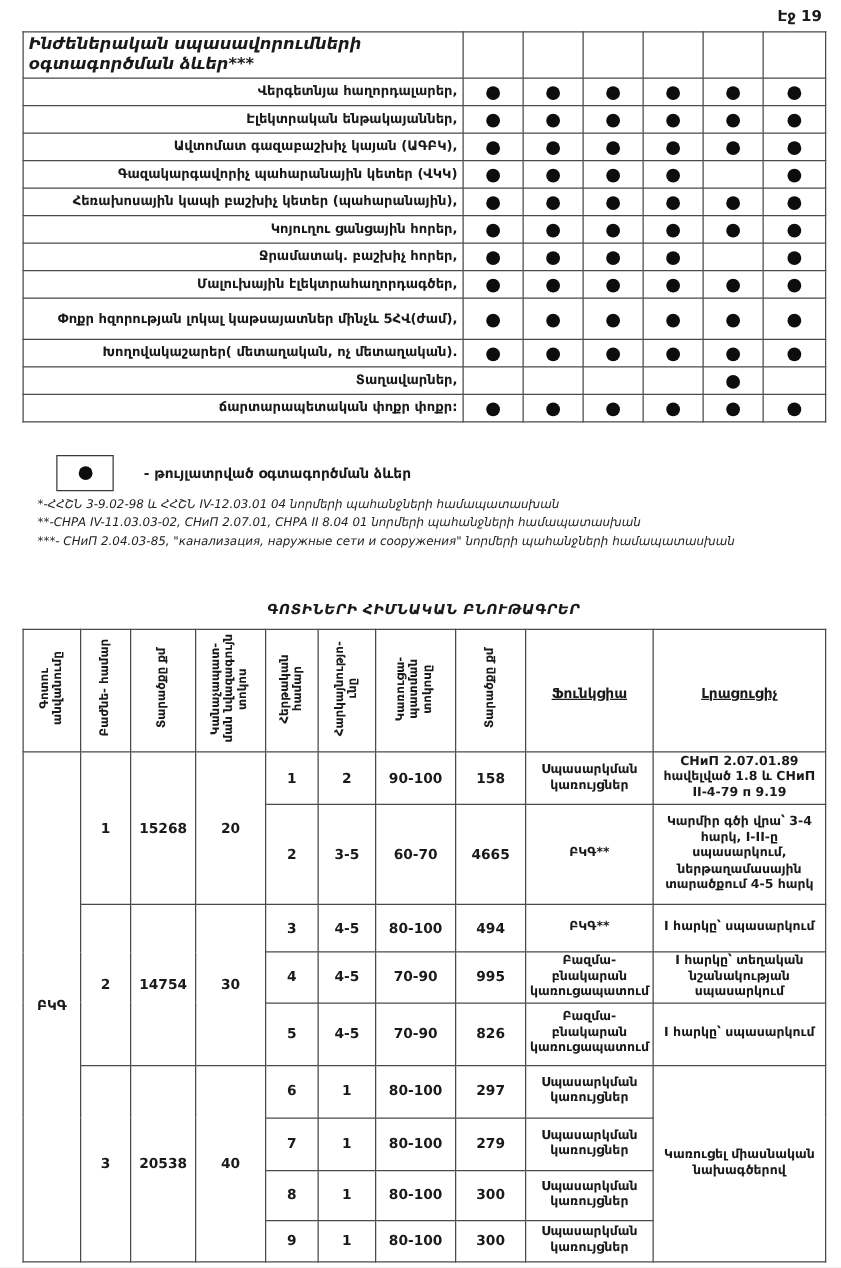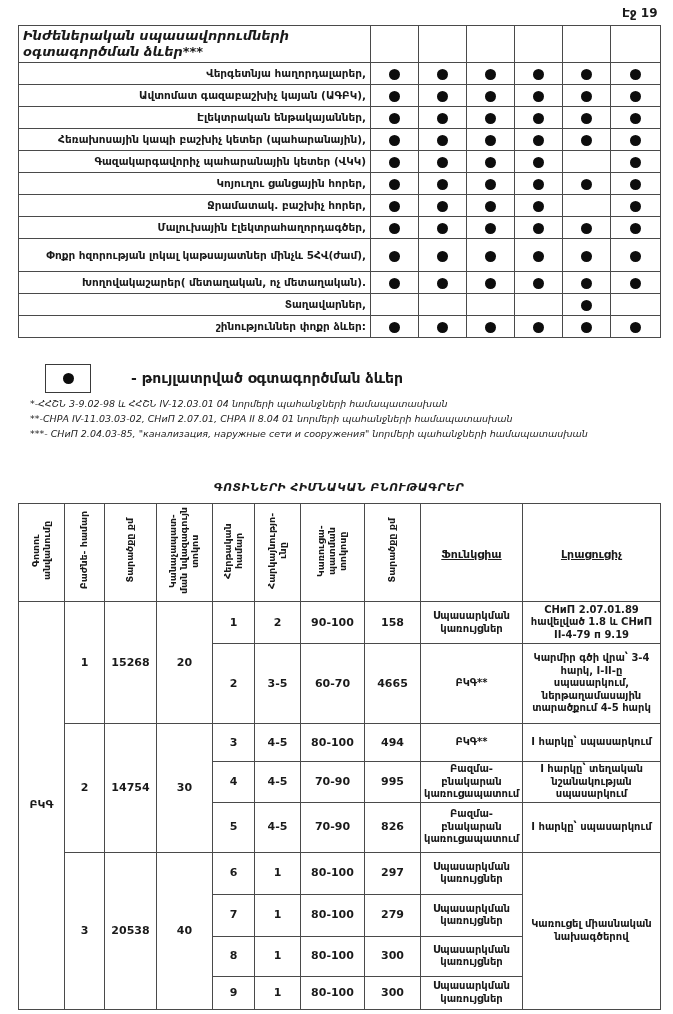--- a/index.html
+++ b/index.html
@@ -27,21 +27,21 @@
     background:#0d0d0d;vertical-align:middle;
   }
 
   
   .legend{position:absolute;left:45px;top:364px;height:30px;}
   .legend-box{
     display:inline-block;width:44px;height:27px;border:1px solid #3a3a3a;
     text-align:center;line-height:25px;vertical-align:middle;
   }
   .legend-text{
-    display:inline-block;margin-left:40px;font-size:14px;font-weight:bold;
+    display:inline-block;margin-left:24px;font-size:11px;font-weight:bold;
     vertical-align:middle;line-height:27px;
   }
 
   
   .footnotes{position:absolute;left:30px;top:396px;width:630px;}
   .footnotes div{font-size:9.5px;font-style:italic;line-height:15px;color:#222;}
 
   
   .t2-title{
     position:absolute;left:18px;top:481px;width:642px;text-align:center;
@@ -93,53 +93,53 @@
         <tr>
           <td class="ulabel">Վերգետնյա հաղորդալարեր,</td>
           <td class="dotc"><span class="dot"></span></td>
           <td class="dotc"><span class="dot"></span></td>
           <td class="dotc"><span class="dot"></span></td>
           <td class="dotc"><span class="dot"></span></td>
           <td class="dotc"><span class="dot"></span></td>
           <td class="dotc"><span class="dot"></span></td>
         </tr>
         <tr>
+          <td class="ulabel">Էլեկտրական ենթակայաններ,</td>
+          <td class="dotc"><span class="dot"></span></td>
+          <td class="dotc"><span class="dot"></span></td>
+          <td class="dotc"><span class="dot"></span></td>
+          <td class="dotc"><span class="dot"></span></td>
+          <td class="dotc"><span class="dot"></span></td>
+          <td class="dotc"><span class="dot"></span></td>
+        </tr>
+        <tr>
           <td class="ulabel">Ավտոմատ գազաբաշխիչ կայան (ԱԳԲԿ),</td>
           <td class="dotc"><span class="dot"></span></td>
           <td class="dotc"><span class="dot"></span></td>
           <td class="dotc"><span class="dot"></span></td>
           <td class="dotc"><span class="dot"></span></td>
           <td class="dotc"><span class="dot"></span></td>
           <td class="dotc"><span class="dot"></span></td>
         </tr>
         <tr>
-          <td class="ulabel">Էլեկտրական ենթակայաններ,</td>
-          <td class="dotc"><span class="dot"></span></td>
-          <td class="dotc"><span class="dot"></span></td>
-          <td class="dotc"><span class="dot"></span></td>
-          <td class="dotc"><span class="dot"></span></td>
-          <td class="dotc"><span class="dot"></span></td>
+          <td class="ulabel">Գազակարգավորիչ պահարանային կետեր (ՎԿԿ)</td>
+          <td class="dotc"><span class="dot"></span></td>
+          <td class="dotc"><span class="dot"></span></td>
+          <td class="dotc"><span class="dot"></span></td>
+          <td class="dotc"><span class="dot"></span></td>
+          <td class="dotc"></td>
           <td class="dotc"><span class="dot"></span></td>
         </tr>
         <tr>
           <td class="ulabel">Հեռախոսային կապի բաշխիչ կետեր (պահարանային),</td>
           <td class="dotc"><span class="dot"></span></td>
           <td class="dotc"><span class="dot"></span></td>
           <td class="dotc"><span class="dot"></span></td>
           <td class="dotc"><span class="dot"></span></td>
           <td class="dotc"><span class="dot"></span></td>
-          <td class="dotc"><span class="dot"></span></td>
-        </tr>
-        <tr>
-          <td class="ulabel">Գազակարգավորիչ պահարանային կետեր (ՎԿԿ)</td>
-          <td class="dotc"><span class="dot"></span></td>
-          <td class="dotc"><span class="dot"></span></td>
-          <td class="dotc"><span class="dot"></span></td>
-          <td class="dotc"><span class="dot"></span></td>
-          <td class="dotc"></td>
           <td class="dotc"><span class="dot"></span></td>
         </tr>
         <tr>
           <td class="ulabel">Կոյուղու ցանցային հորեր,</td>
           <td class="dotc"><span class="dot"></span></td>
           <td class="dotc"><span class="dot"></span></td>
           <td class="dotc"><span class="dot"></span></td>
           <td class="dotc"><span class="dot"></span></td>
           <td class="dotc"><span class="dot"></span></td>
           <td class="dotc"><span class="dot"></span></td>
@@ -183,21 +183,21 @@
         <tr>
           <td class="ulabel">Տաղավարներ,</td>
           <td class="dotc"></td>
           <td class="dotc"></td>
           <td class="dotc"></td>
           <td class="dotc"></td>
           <td class="dotc"><span class="dot"></span></td>
           <td class="dotc"></td>
         </tr>
         <tr>
-          <td class="ulabel">շինություններ փոքր  ձևեր:</td>
+          <td class="ulabel">ճարտարապետական փոքր  փոքր:</td>
           <td class="dotc"><span class="dot"></span></td>
           <td class="dotc"><span class="dot"></span></td>
           <td class="dotc"><span class="dot"></span></td>
           <td class="dotc"><span class="dot"></span></td>
           <td class="dotc"><span class="dot"></span></td>
           <td class="dotc"><span class="dot"></span></td>
         </tr>
       </tbody>
   </table>
 

